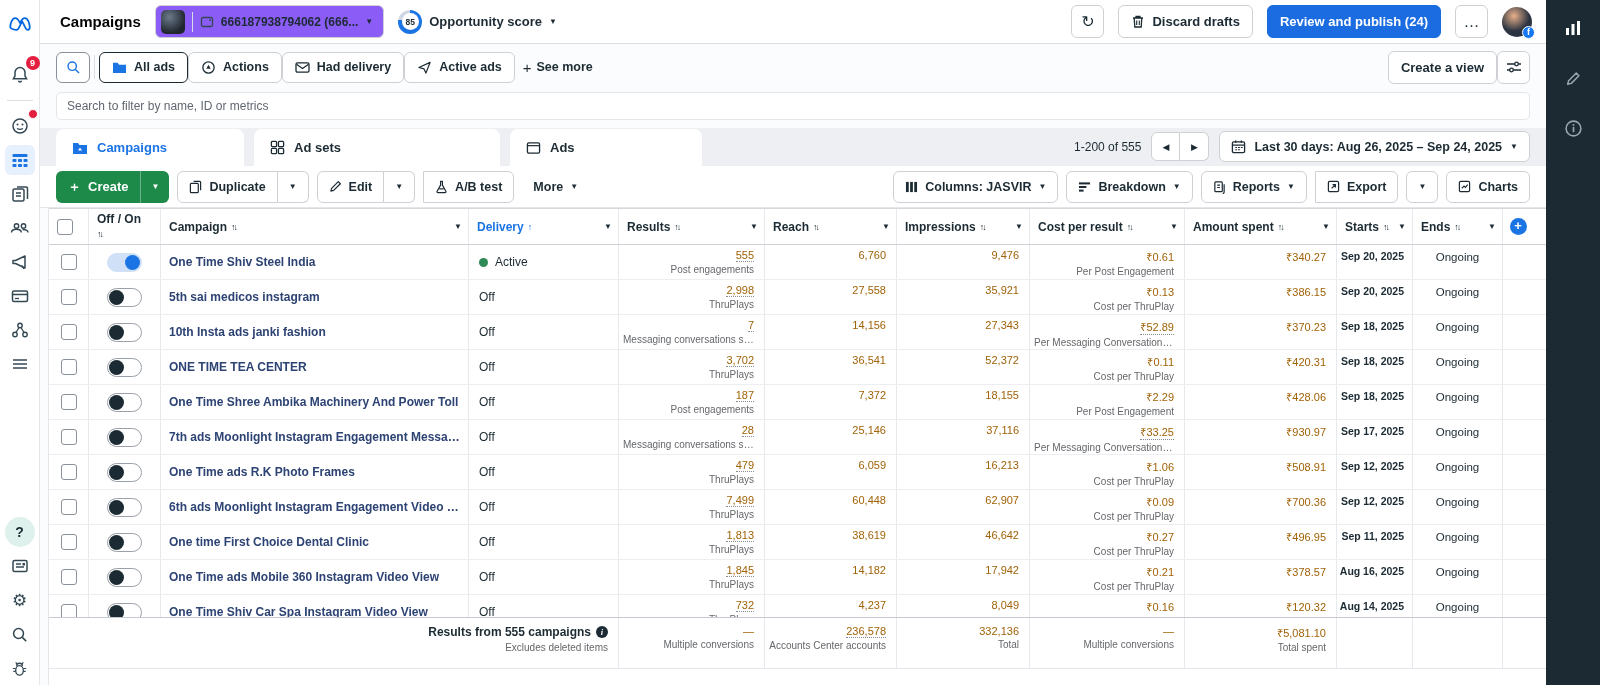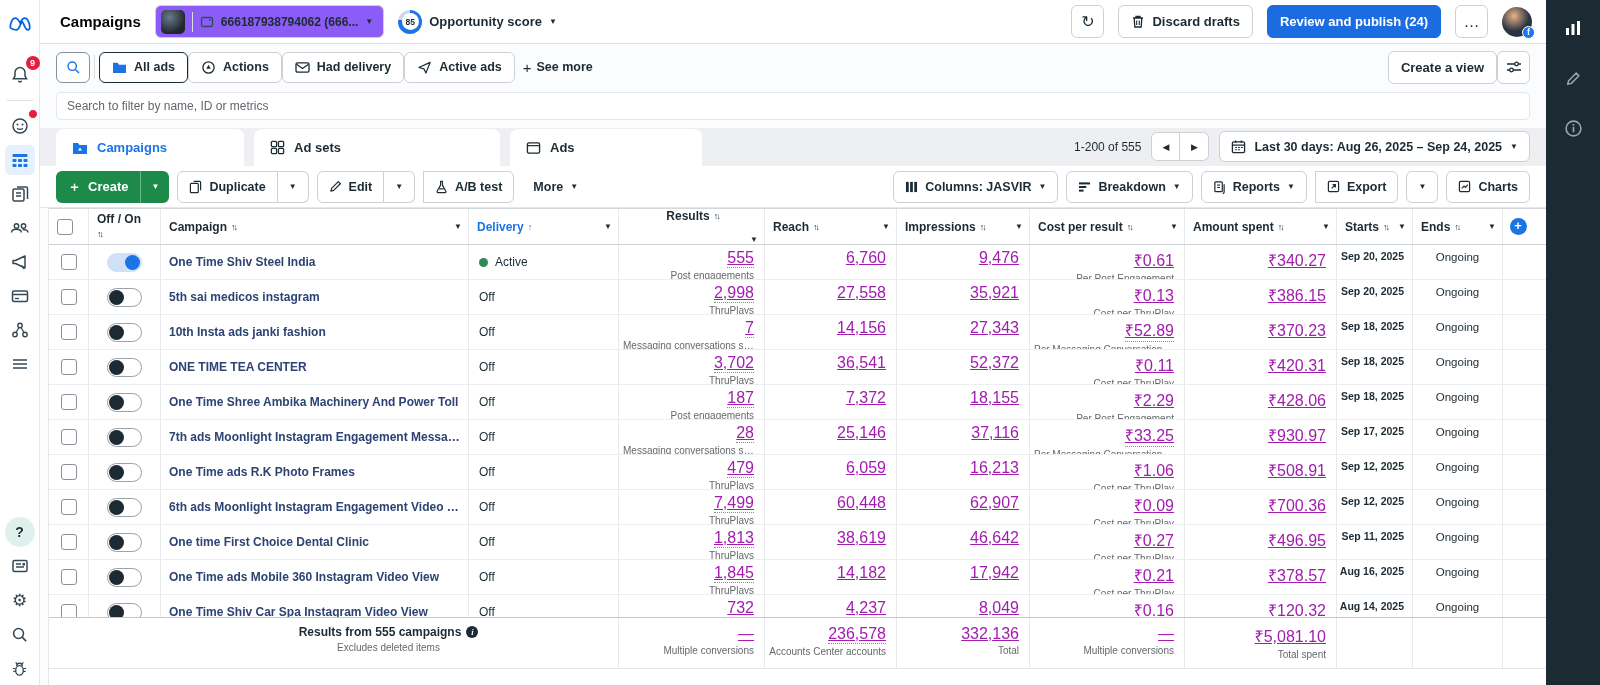--- a/index.html
+++ b/index.html
@@ -89,21 +89,21 @@
   .tool-group .tool-btn + .tool-btn { border-left:none; }
   .tool-btn.single { border-radius:6px; }
   .tool-btn.borderless { border:none; }
   .toolbar-spacer { flex:1; }
 
   
   .table-wrap { background:#fff; border-left:1px solid #e4e6eb; margin-left:8px; flex:1; display:flex; flex-direction:column; min-height:0; }
   .tr, .thead, .tfoot { display:flex; }
   .td, .th, .tf { border-right:1px solid #e7e9ec; flex-shrink:0; }
   .c1 { width:40px; }  .c2 { width:72px; }  .c3 { width:308px; } .c4 { width:150px; }
-  .c5 { width:146px;flex-direction:column; } .c6 { width:132px; } .c7 { width:133px; } .c8 { width:155px; }
+  .c5 { width:146px; } .c6 { width:132px; } .c7 { width:133px; } .c8 { width:155px; }
   .c9 { width:152px; } .c10 { width:76px; } .c11 { width:90px; } .c12 { width:30px; border-right:none; }
 
   .thead { height:37px; border-top:1px solid #d4d7dc; border-bottom:1px solid #ccd0d5; background:#fff; flex:0 0 37px; }
   .th { display:flex; align-items:center; justify-content:space-between; padding:0 6px 0 8px; font-size:12px; font-weight:600; color:#1c2b33; }
   .th .hlabel { display:flex; align-items:center; gap:4px; white-space:nowrap; }
   .sort { font-size:9px; letter-spacing:-2px; color:#1c2b33; }
   .th.sorted .hlabel, .th.sorted .sort { color:#1b74e4; }
   .th .caret { margin-left:auto; }
   .two-line { line-height:1.15; font-size:12px; font-weight:600; }
   .add-col { display:flex; align-items:center; justify-content:center; padding:0; }
@@ -117,30 +117,30 @@
   .td.c2 { align-items:center; justify-content:center; }
   .toggle { width:35px; height:19px; border-radius:10px; border:1px solid #9aa1a8; background:#fff; position:relative; cursor:pointer; display:inline-block; }
   .toggle .knob { position:absolute; left:1px; top:1px; width:15px; height:15px; border-radius:50%; background:#1c2b33; }
   .toggle.on { background:#cfe0f7; border-color:#cfe0f7; }
   .toggle.on .knob { left:auto; right:1px; background:#1b74e4; }
   .td.c3 { align-items:center; padding:0 8px; }
   .camp-name { font-size:12px; font-weight:600; color:#2d4373; white-space:nowrap; overflow:hidden; text-overflow:ellipsis; cursor:pointer; }
   .td.c4 { align-items:center; gap:7px; padding:0 10px; font-size:12px; }
   .status-dot { width:9px; height:9px; border-radius:50%; background:#2e8b57; display:inline-block; }
   .num { flex-direction:column; align-items:flex-end; padding:4px 10px 0 4px; }
-  .val { font-size:16px; color:#a21caf; white-space:nowrap;text-decoration:underline; }
+  .val { font-size:11px; color:#a16207; white-space:nowrap; }
   .val.dotted { border-bottom:1px dotted #8a8d91; }
   .sub { font-size:10px; color:#65676b; white-space:nowrap; overflow:hidden; text-overflow:ellipsis; max-width:100%; margin-top:2px; }
   .td.c10 { flex-direction:column; align-items:flex-end; padding:5px 8px 0 2px; }
   .date-val { font-size:10.5px; font-weight:600; white-space:nowrap; }
   .td.c11 { align-items:flex-start; justify-content:center; padding-top:6px; font-size:11.5px; }
 
   .tfoot { border-top:1px solid #c6cad0; border-bottom:1px solid #e4e6eb; height:52px; background:#fff; flex:0 0 52px; }
   .tf { padding:7px 10px 0 4px; display:flex; flex-direction:column; align-items:flex-end; }
-  .tf.label-cell { width:420px; align-items:center; padding-left:120px; }
+  .tf.label-cell { width:420px; align-items:flex-end; padding-left:120px; }
   .tf .ft-title { font-size:12px; font-weight:bold; color:#1c2b33; display:flex; align-items:center; gap:5px; }
   .info-i { width:12px; height:12px; border-radius:50%; background:#1c2b33; color:#fff; font-size:8.5px; font-style:italic; font-weight:bold; display:inline-flex; align-items:center; justify-content:center; font-family:"Liberation Serif",serif; }
   .tf .ft-sub { font-size:10px; color:#65676b; margin-top:3px; }
   .bottom-pad { flex:1; background:#fff; }
 </style>
 </head>
 <body>
 
 <div class="left-rail">
   <svg class="rail-logo" viewBox="0 0 24 24">

